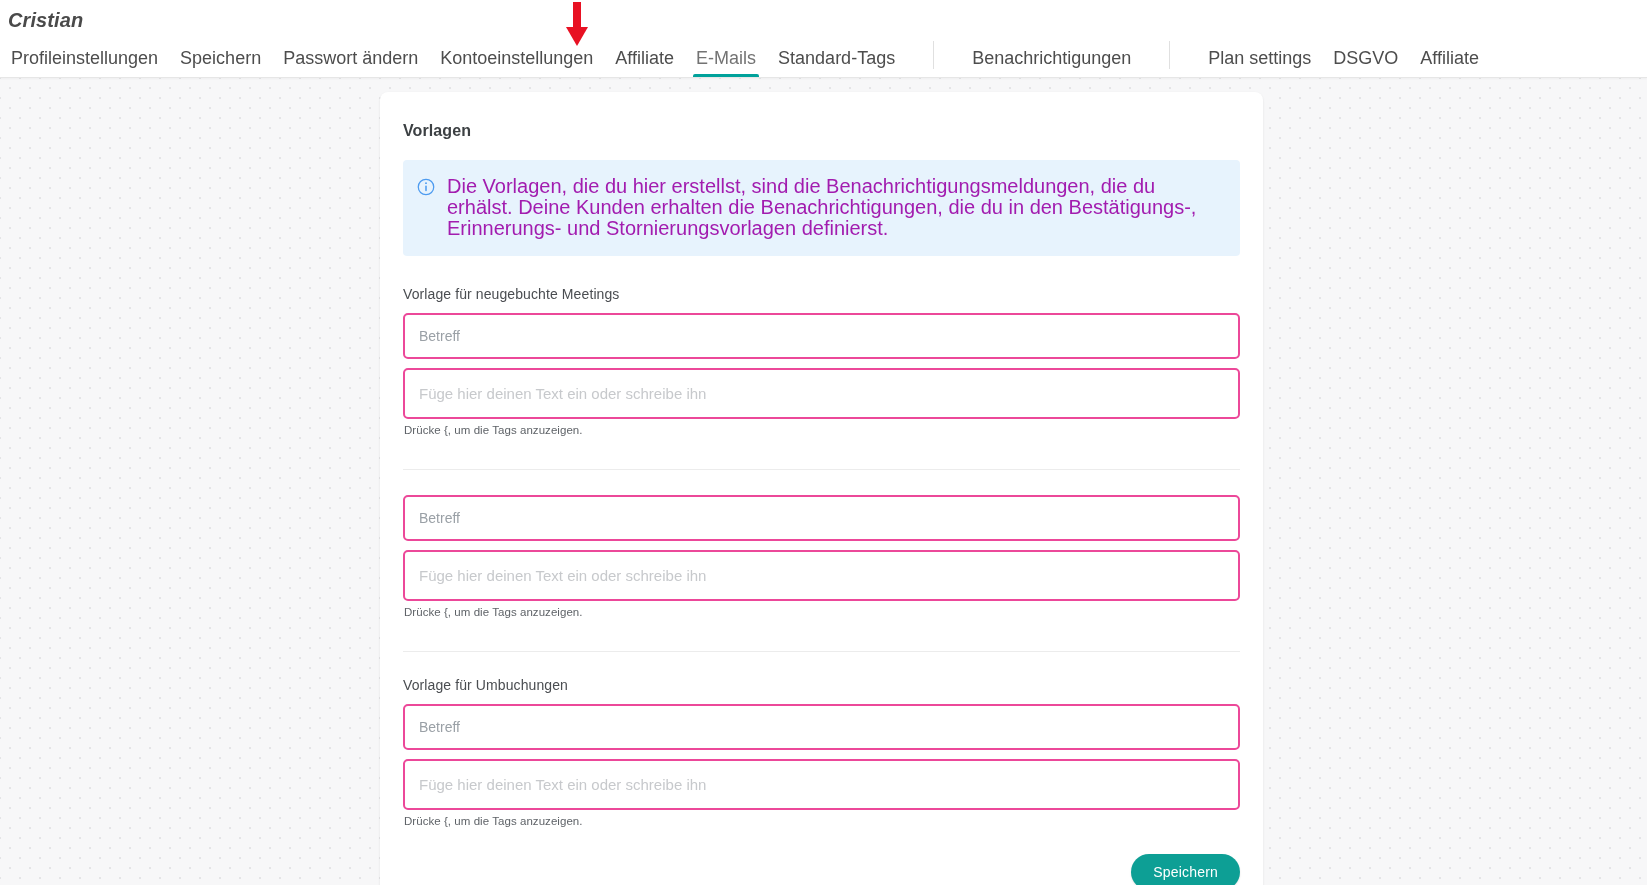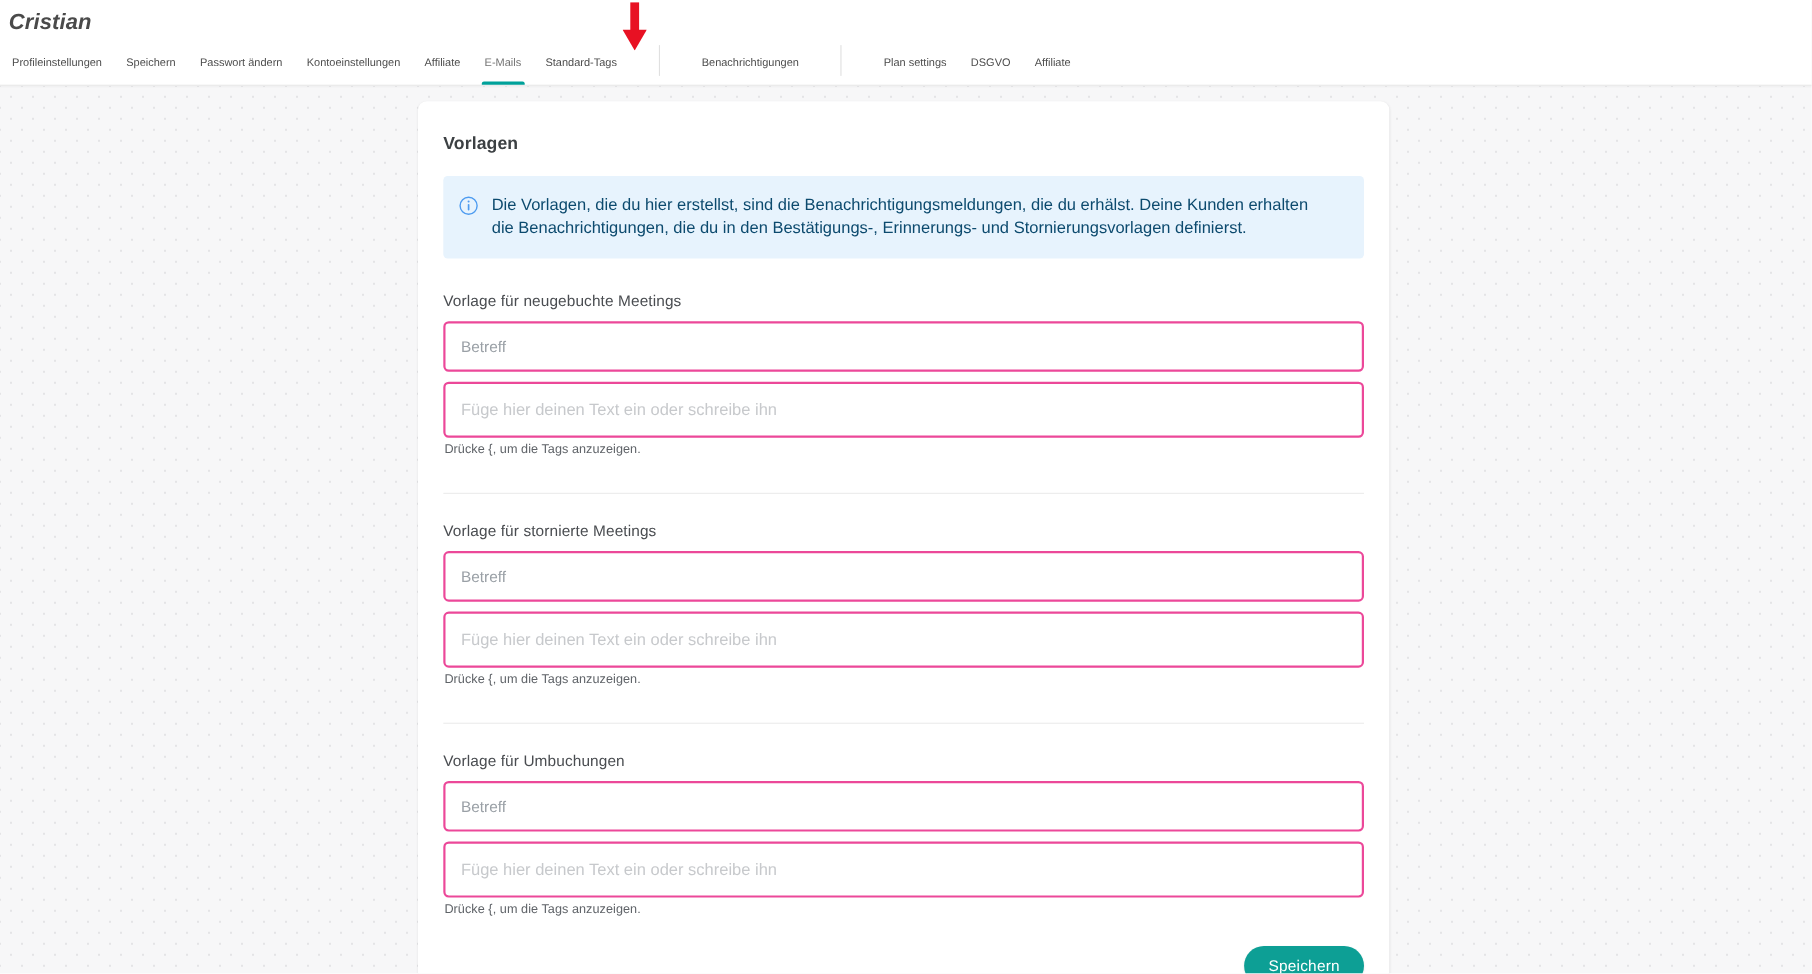--- a/index.html
+++ b/index.html
@@ -40,21 +40,21 @@
     position: absolute;
     left: 0;
     bottom: 0;
     display: flex;
     align-items: flex-end;
     height: 42px;
     white-space: nowrap;
   }
   .tab {
     position: relative;
-    font-size: 10px;
+    font-size: 18px;
     color: #4d4d4d;
     padding: 0 11px 11px 11px;
     cursor: pointer;
     line-height: 16px;
   }
   .tab.active { color: #737373; }
   .tab.active::after {
     content: "";
     position: absolute;
     left: 8px; right: 8px;
@@ -123,23 +123,23 @@
     border-radius: 4px;
     padding: 16px 18px 17px 14px;
     margin-bottom: 30px;
   }
   .info-icon {
     flex: 0 0 auto;
     width: 18px; height: 18px;
     margin: 2px 12px 0 0;
   }
   .info-text {
-    font-size: 15px;
+    font-size: 20px;
     line-height: 21px;
-    color: #0c4a6e;
+    color: #a21caf;
     max-width: 760px;
   }
 
   
   .form-section { padding-bottom: 0; }
   .section-label {
     font-size: 14px;
     color: #4a4d51;
     margin-bottom: 11px;
     letter-spacing: 0.1px;
@@ -273,21 +273,20 @@
     <div class="form-section">
       <div class="section-label">Vorlage für neugebuchte Meetings</div>
       <input class="text-input" type="text" placeholder="Betreff" style="">
       <textarea class="text-area" placeholder="Füge hier deinen Text ein oder schreibe ihn" style=""></textarea>
       <div class="field-hint">Drücke {, um die Tags anzuzeigen.</div>
       <hr class="section-divider">
     </div>
     <div class="sec-spacer"></div>
 
     <div class="form-section">
-      <div class="section-label">Vorlage für stornierte Meetings</div>
       <input class="text-input" type="text" placeholder="Betreff" style="">
       <textarea class="text-area" placeholder="Füge hier deinen Text ein oder schreibe ihn" style=""></textarea>
       <div class="field-hint">Drücke {, um die Tags anzuzeigen.</div>
       <hr class="section-divider">
     </div>
     <div class="sec-spacer"></div>
 
     <div class="form-section">
       <div class="section-label">Vorlage für Umbuchungen</div>
       <input class="text-input" type="text" placeholder="Betreff" style="">

